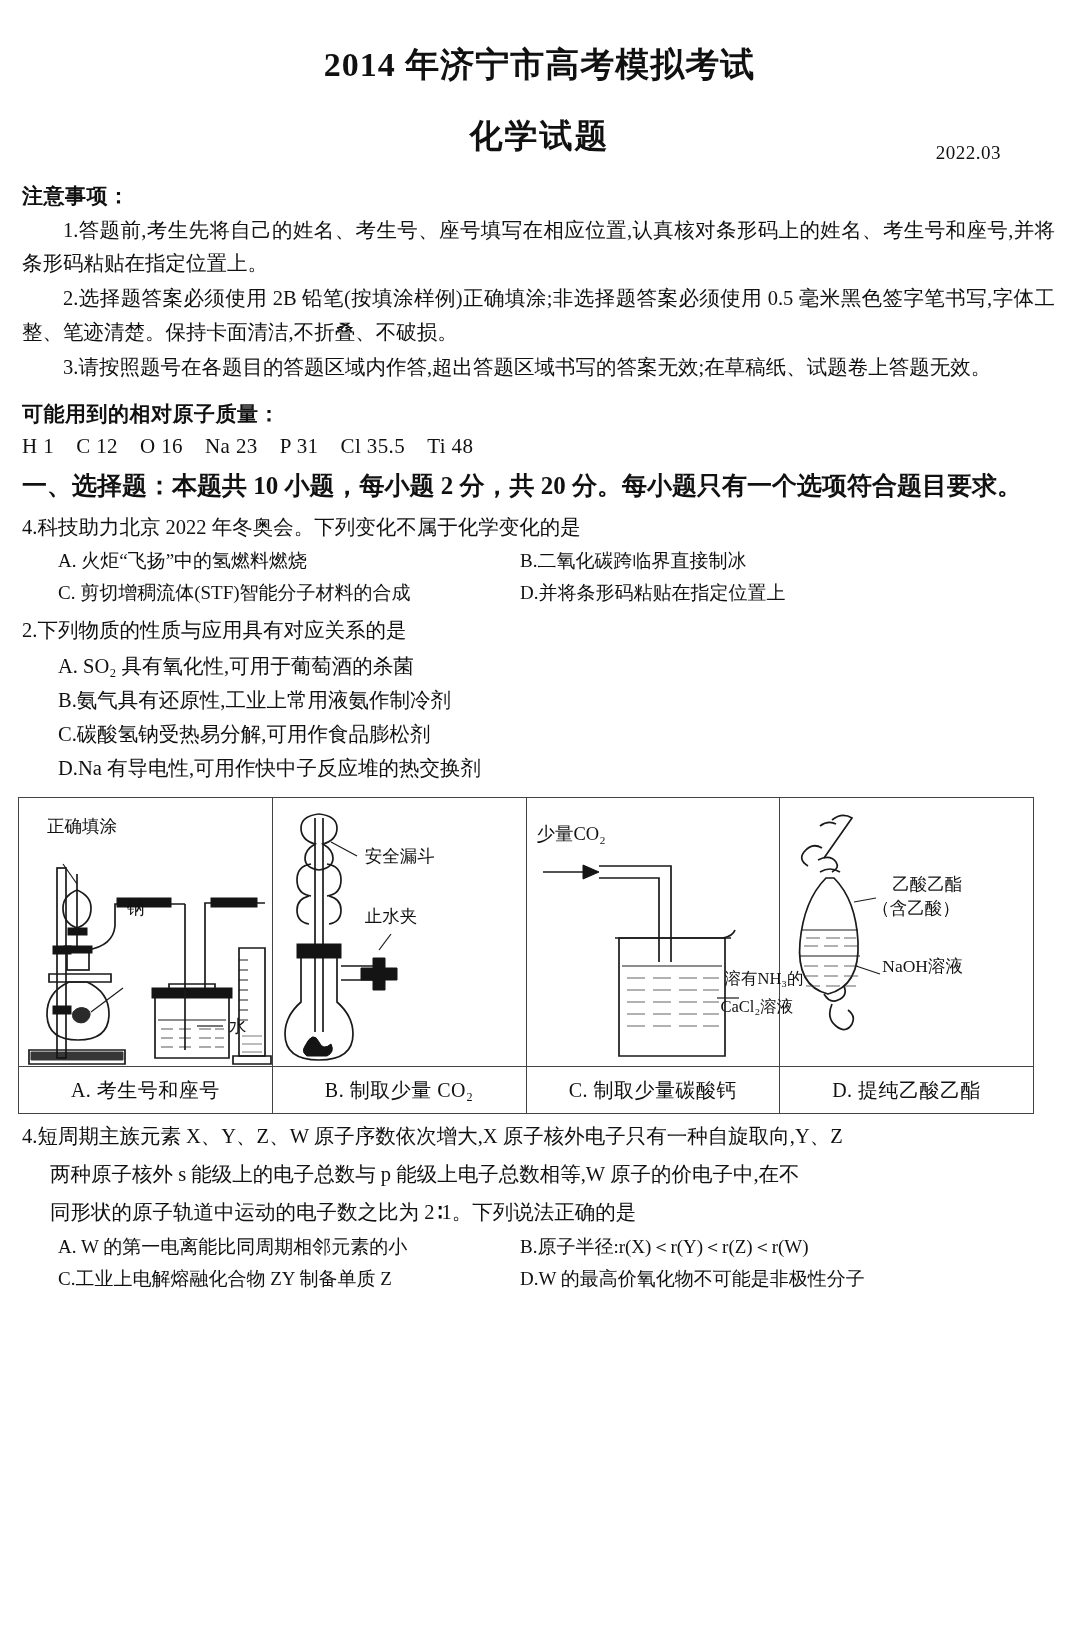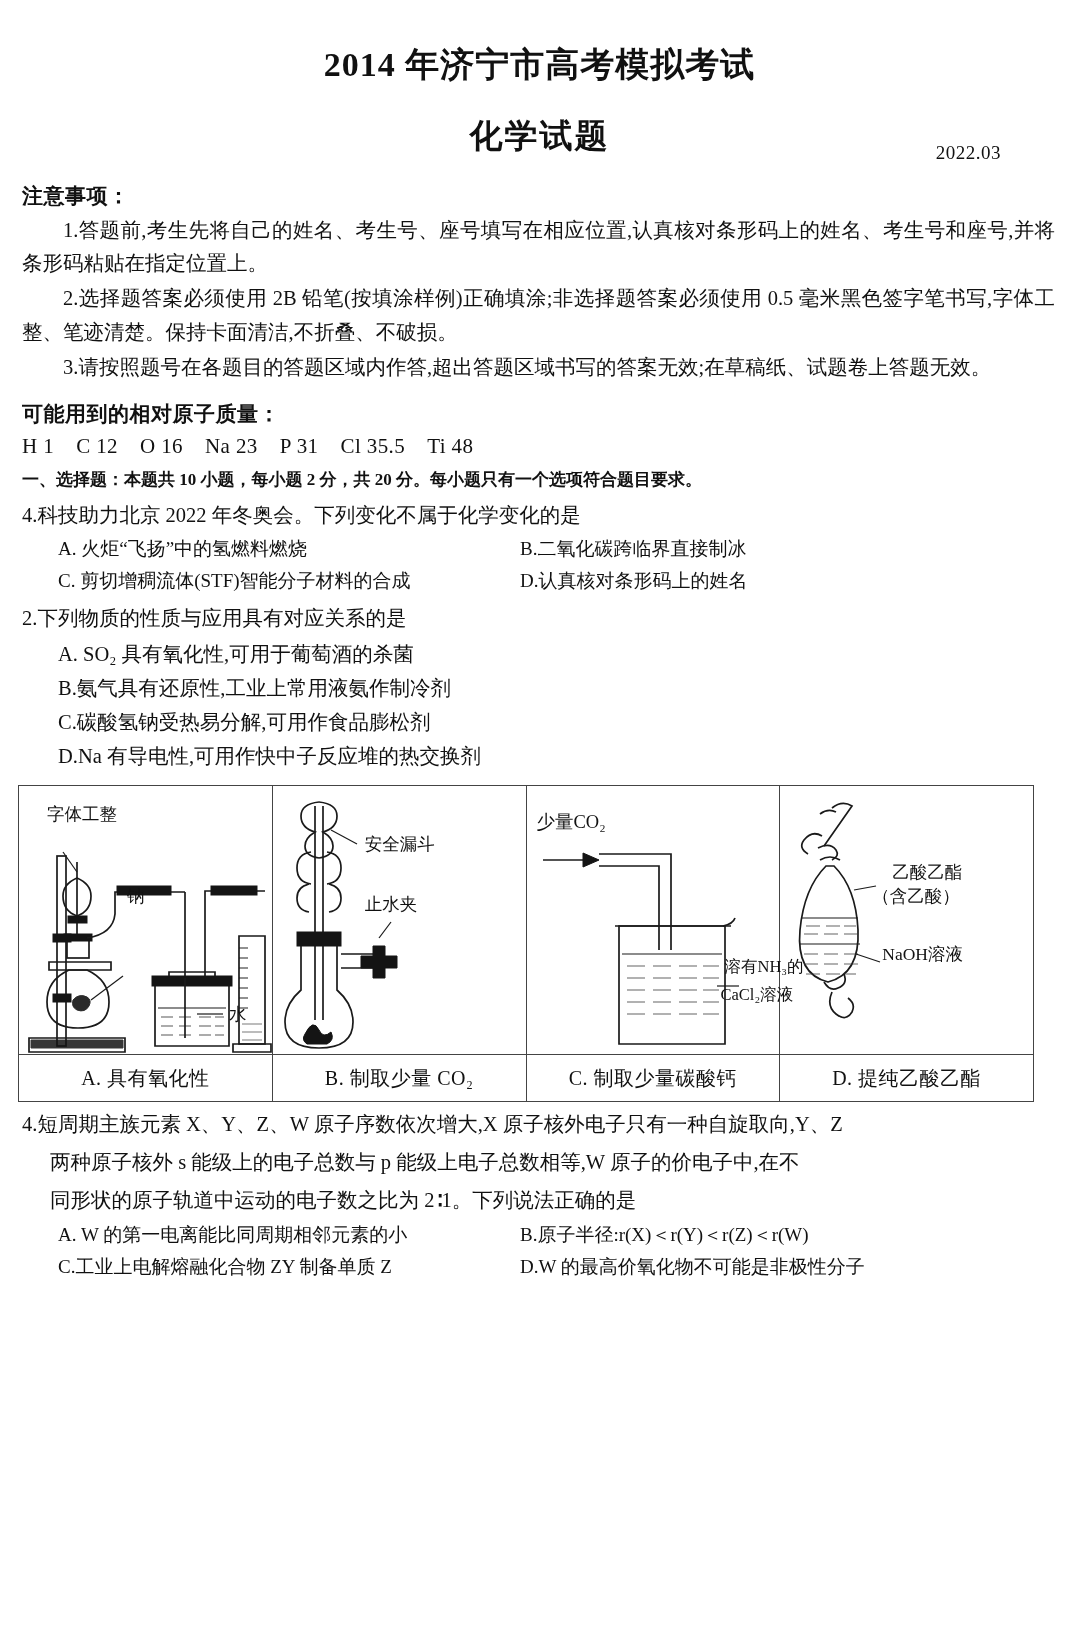--- a/index.html
+++ b/index.html
@@ -74,21 +74,21 @@
     font-size: 21px;
     margin: 6px 0 8px 0;
     letter-spacing: 0.4px;
   }
   .mass-line span.m {
     margin-right: 22px;
     display: inline-block;
     text-align: right;
   }
   .section-head {
-    font-size: 17px;
+    font-size: 25px;
     font-weight: bold;
     margin: 0 0 6px 0;
     line-height: 1.5;
   }
   .q-stem {
     font-size: 20.5px;
     line-height: 1.6;
     margin: 5px 0 3px 0;
   }
   .opt-row {
@@ -183,21 +183,21 @@
 
     <div class="section-head">一、选择题：本题共 10 小题，每小题 2 分，共 20 分。每小题只有一个选项符合题目要求。</div>
 
     <div class="q-stem">4.科技助力北京 2022 年冬奥会。下列变化不属于化学变化的是</div>
     <div class="opt-row">
       <span class="opt left">A. 火炬“飞扬”中的氢燃料燃烧</span>
       <span class="opt">B.二氧化碳跨临界直接制冰</span>
     </div>
     <div class="opt-row">
       <span class="opt left">C. 剪切增稠流体(STF)智能分子材料的合成</span>
-      <span class="opt">D.认真核对条形码上的姓名</span>
+      <span class="opt">D.并将条形码粘贴在指定位置上</span>
     </div>
 
     <div class="q-stem">2.下列物质的性质与应用具有对应关系的是</div>
     <div class="opt-col">A. SO₂ 具有氧化性,可用于葡萄酒的杀菌</div>
     <div class="opt-col">B.氨气具有还原性,工业上常用液氨作制冷剂</div>
     <div class="opt-col">C.碳酸氢钠受热易分解,可用作食品膨松剂</div>
     <div class="opt-col">D.Na 有导电性,可用作快中子反应堆的热交换剂</div>
 
   </div>
 
@@ -278,21 +278,21 @@
             <g class="hatch" opacity="0.6">
               <line x1="223" y1="238" x2="243" y2="238"></line>
               <line x1="223" y1="246" x2="243" y2="246"></line>
               <line x1="223" y1="254" x2="243" y2="254"></line>
             </g>
 
             <line class="stroke-thin" x1="58" y1="86" x2="44" y2="66"></line>
             <line class="stroke-thin" x1="72" y1="214" x2="104" y2="190"></line>
             <line class="stroke-thin" x1="178" y1="228" x2="204" y2="228"></line>
           </svg>
-          <div class="lbl" style="left:28px; top:18px;">字体工整</div>
+          <div class="lbl" style="left:28px; top:18px;">正确填涂</div>
           <div class="lbl" style="left:108px; top:100px;">钠</div>
           <div class="lbl" style="left:210px; top:218px;">水</div>
         </div>
       </td>
 
       <td class="fig-cell">
         <div class="fig">
           <svg width="210" height="268" viewBox="0 0 210 268">
 
             <path class="stroke" d="M46 16 q-18 2 -18 14 q0 12 14 16 q-10 6 -10 14 q0 10 14 12"></path>
@@ -415,21 +415,21 @@
             <line class="stroke-thin" x1="74" y1="104" x2="96" y2="100"></line>
             <line class="stroke-thin" x1="76" y1="168" x2="100" y2="176"></line>
           </svg>
           <div class="lbl" style="left:112px; top:76px;">乙酸乙酯</div>
           <div class="lbl" style="left:92px; top:100px;">（含乙酸）</div>
           <div class="lbl" style="left:102px; top:158px;">NaOH溶液</div>
         </div>
       </td>
     </tr>
     <tr>
-      <td class="cap-cell">A. 具有氧化性</td>
+      <td class="cap-cell">A. 考生号和座号</td>
       <td class="cap-cell">B. 制取少量 CO₂</td>
       <td class="cap-cell">C. 制取少量碳酸钙</td>
       <td class="cap-cell">D. 提纯乙酸乙酯</td>
     </tr>
   </tbody>
     </table>
 
   <div class="content">
 
     <div class="q-stem">4.短周期主族元素 X、Y、Z、W 原子序数依次增大,X 原子核外电子只有一种自旋取向,Y、Z</div>

